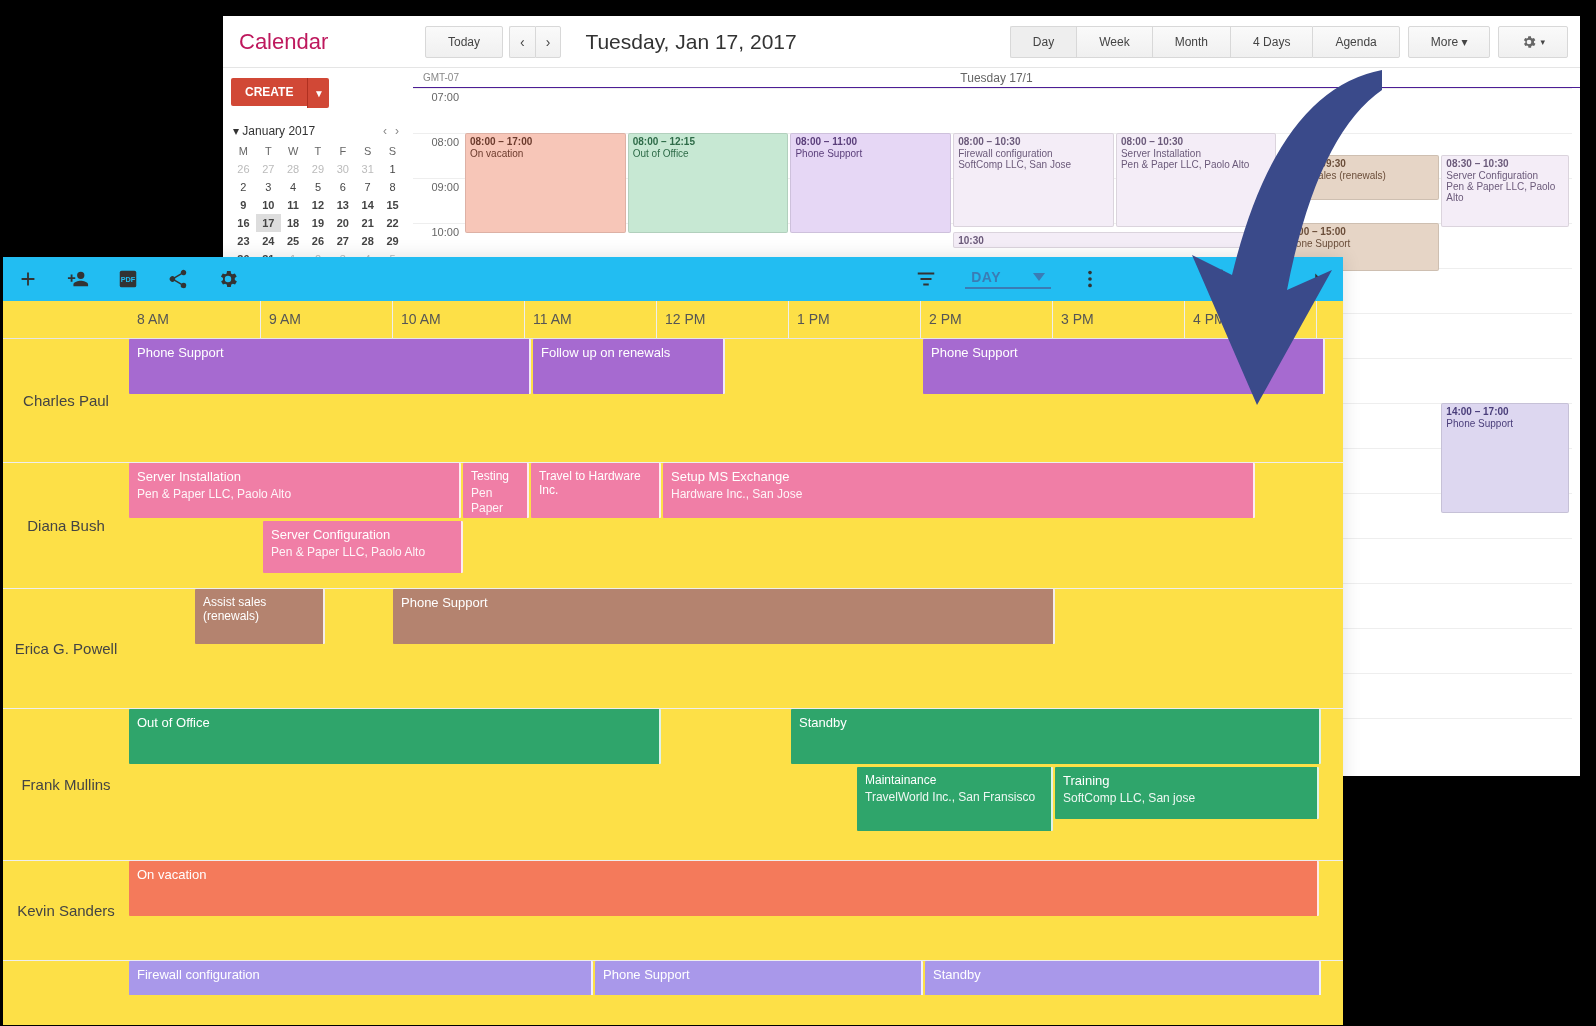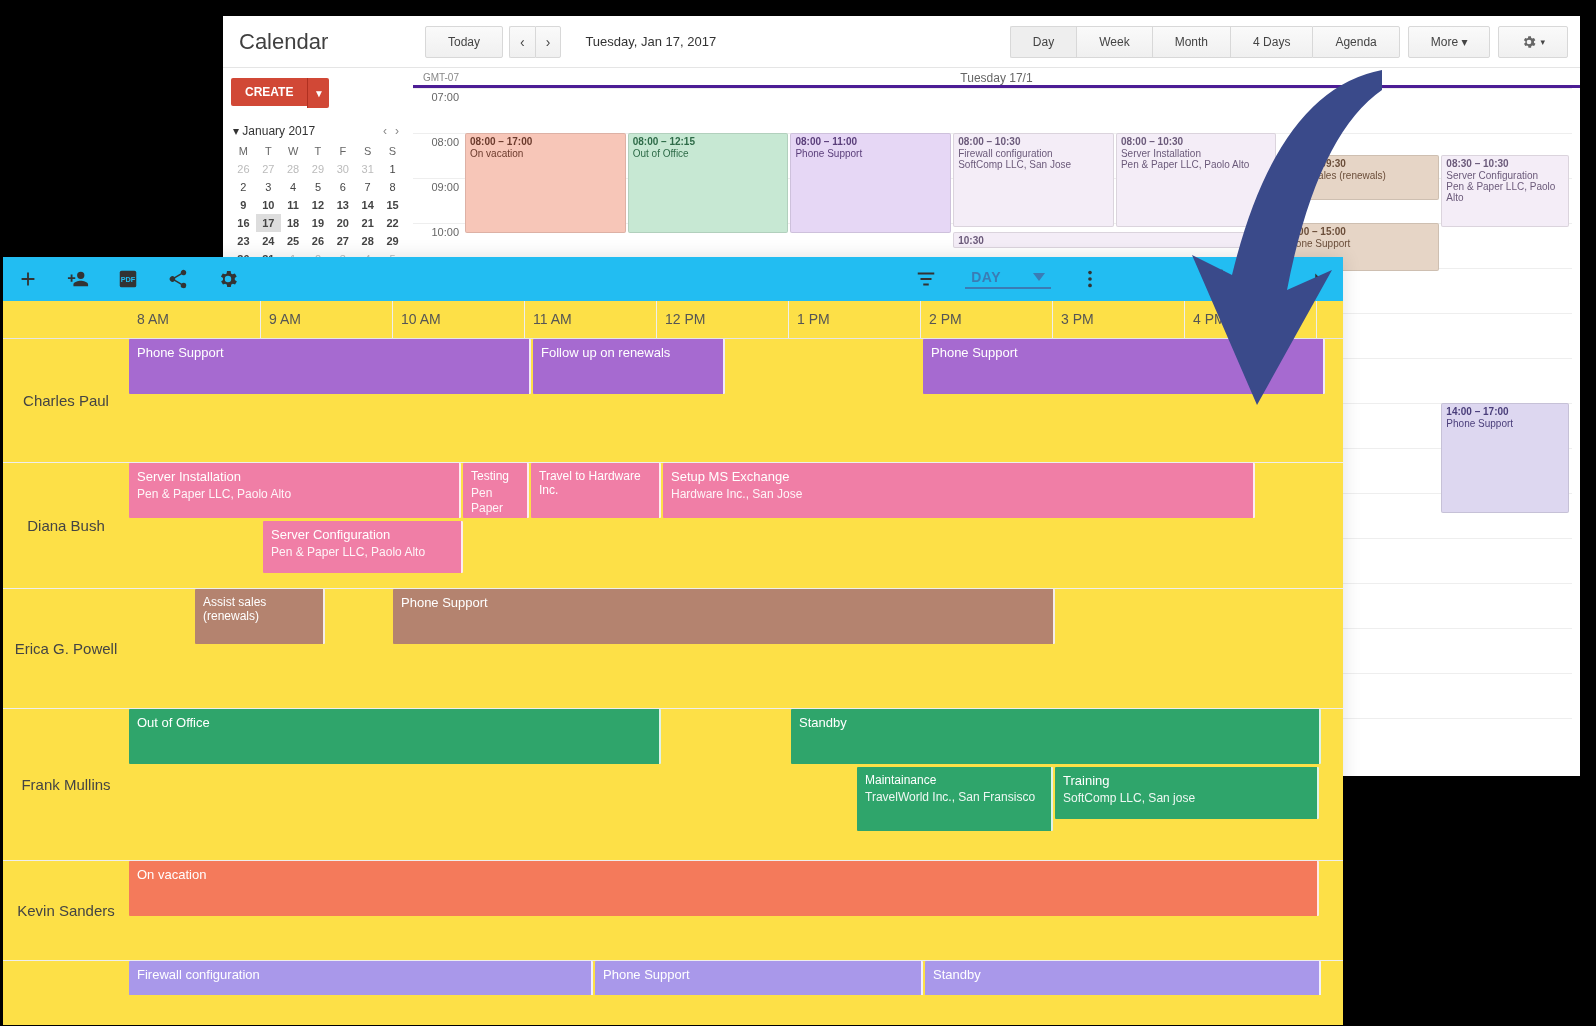--- a/index.html
+++ b/index.html
@@ -25,21 +25,21 @@
 }
 .gcal-header {
   display: flex;
   align-items: center;
   height: 52px;
   border-bottom: 1px solid #e5e5e5;
   padding: 0 12px;
 }
 .gcal-logo {
   font-size: 22px;
-  color: #404040;
+  color: #be185d;
   padding-left: 4px;
   width: 190px;
 }
 .gcal-btn {
   border: 1px solid #d8d8d8;
   background: linear-gradient(#fafafa,#f0f0f0);
   color: #444;
   height: 32px;
   padding: 0 22px;
   font-size: 12px;
@@ -51,21 +51,21 @@
 }
 .gcal-nav {
   display: flex;
   align-items: center;
   gap: 6px;
 }
 .gcal-arrows { display: flex; }
 .gcal-arrows .gcal-btn { padding: 0 10px; font-size: 14px;}
 .gcal-arrows .gcal-btn:first-child{border-right:none;border-radius:2px 0 0 2px;}
 .gcal-arrows .gcal-btn:last-child{border-radius:0 2px 2px 0;}
-.gcal-date-text { margin-left: 18px; font-size: 13px; color:#333;}
+.gcal-date-text { margin-left: 18px; font-size: 21px; color:#333;}
 .gcal-spacer { flex: 1; }
 .gcal-views { display:flex; }
 .gcal-views .gcal-btn{border-radius:0;border-right:none;}
 .gcal-views .gcal-btn:first-child{border-radius:2px 0 0 2px;}
 .gcal-views .gcal-btn:last-child{border-radius:0 2px 2px 0;border-right:1px solid #d8d8d8;}
 .gcal-views .active{background:#eee;}
 .gcal-more, .gcal-gear { margin-left: 8px; }
 .gcal-gear svg{width:16px;height:16px;fill:#666;}
 
 .gcal-body { display:flex; height: calc(100% - 52px);}
@@ -79,21 +79,21 @@
 .mini-cal-head{display:flex;align-items:center;justify-content:space-between;padding:4px 2px;font-size:12px;color:#333;}
 .mini-cal-head .navbtn{color:#888;padding:0 4px;cursor:pointer;}
 .mini-cal table{width:100%;border-collapse:collapse;text-align:center;}
 .mini-cal th,.mini-cal td{width:14.28%;padding:3px 0;font-weight:normal;}
 .mini-cal .other{color:#bbb;}
 .mini-cal .bold{font-weight:bold;}
 .mini-cal .today{background:#ddd;}
 .mini-cal th{color:#666;}
 
 .gcal-grid{flex:1;position:relative;}
-.gcal-day-title{position:absolute;left:0;right:0;top:0;text-align:center;color:#666;border-bottom:3px solid #4c1d95;height:20px;line-height:20px;font-size:12px;}
+.gcal-day-title{position:absolute;left:0;right:0;top:0;text-align:center;color:#666;border-bottom:1px solid #4c1d95;height:20px;line-height:20px;font-size:12px;}
 .gcal-tz{position:absolute;left:0;top:4px;font-size:10px;color:#888;width:52px;text-align:right;padding-right:6px;}
 .gcal-timecol{position:absolute;left:0;top:20px;width:52px;}
 .gcal-hour{height:45px;text-align:right;padding-right:6px;font-size:11px;color:#666;border-top:1px solid #eee;line-height:12px;padding-top:2px;}
 .gcal-gridlines{position:absolute;left:52px;right:8px;top:20px;}
 .gcal-row{height:45px;border-top:1px solid #eee;}
 .gcal-events{position:absolute;left:52px;right:8px;top:65px;height:630px;}
 
 .gev{position:absolute;border:1px solid rgba(0,0,0,.1);border-radius:2px;padding:2px 4px;font-size:10px;overflow:hidden;}
 .gev .t{font-weight:600;display:block;margin-bottom:1px;}
 .gev .s{display:block;font-size:10px;}

